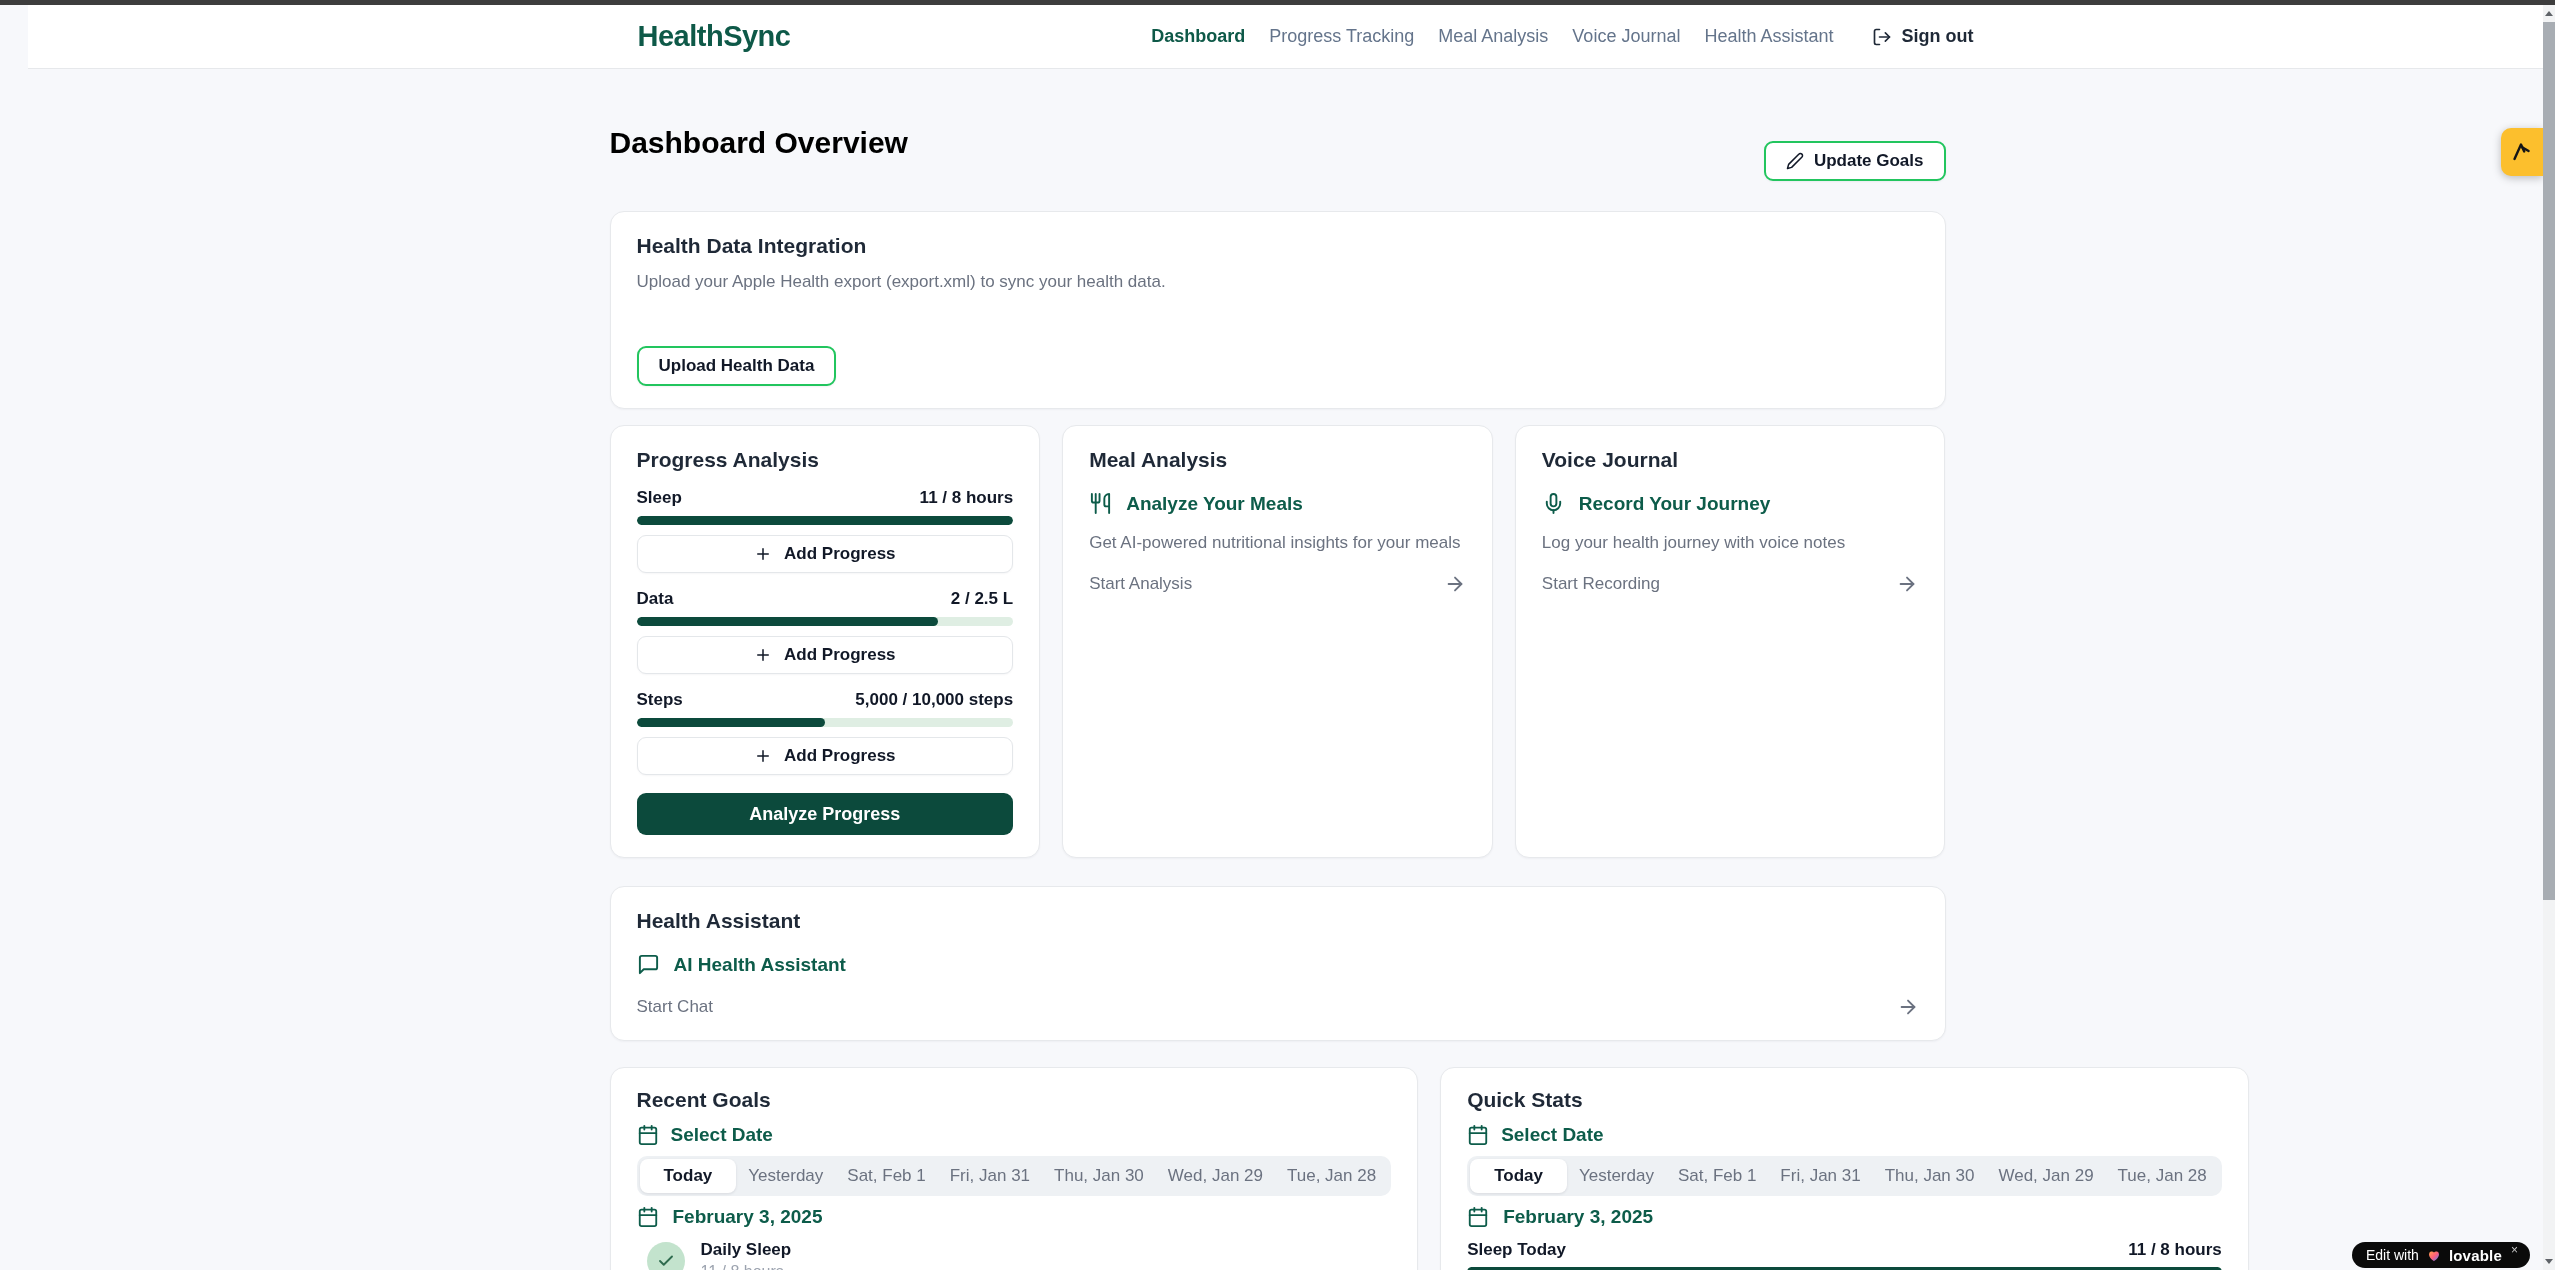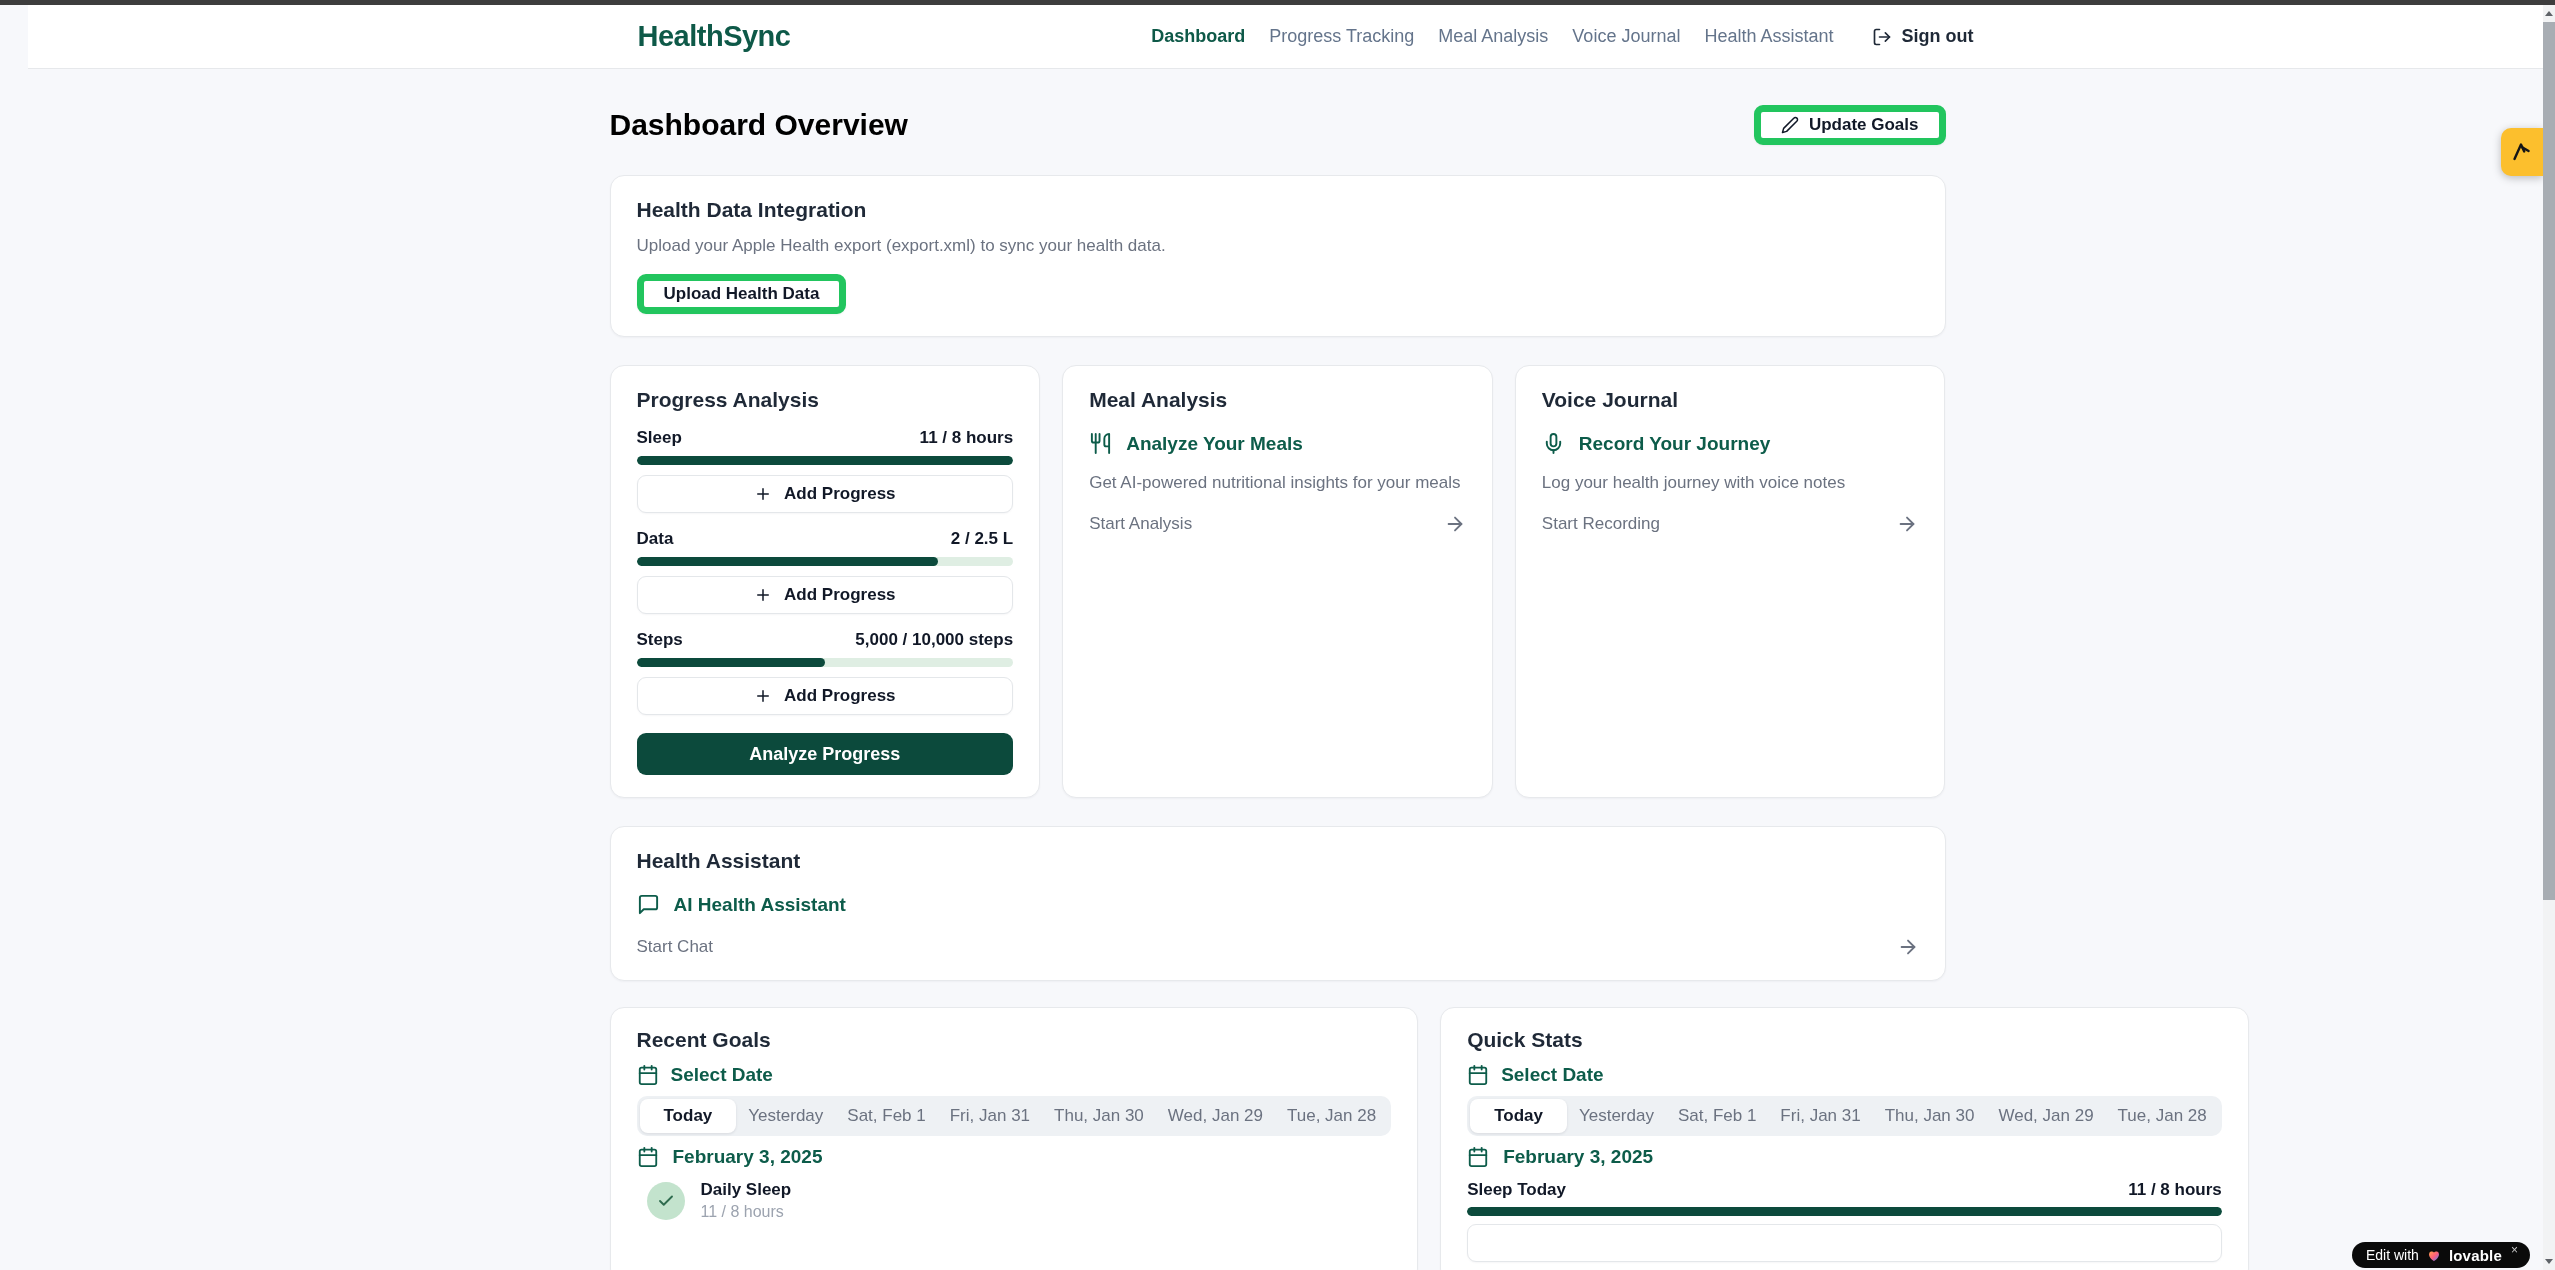--- a/index.html
+++ b/index.html
@@ -19,35 +19,35 @@
   .nav-link.active { color:#0e5948; font-weight:bold; }
   .signout { display:flex; align-items:center; gap:10px; margin-left:14px; font-size:18px; font-weight:bold; color:#1f2937; cursor:pointer; }
   .icon { display:inline-flex; flex:none; }
 
   
   .main { width:1336px; margin:0 auto; padding-top:36px; position:relative; z-index:1; }
   .header-row { display:flex; align-items:center; justify-content:space-between; }
   .page-title { font-size:30px; font-weight:bold; color:#000000; }
   .btn-outline {
     display:inline-flex; align-items:center; justify-content:center; gap:10px;
-    background:#fff; border:7px solid #22c55e; border-radius:9px; height:40px; padding:0 20px;
-    font-size:17px; font-weight:bold; color:#111827; box-shadow:0 1px 2px rgba(16,24,40,.05); cursor:pointer;
+    background:#fff; border:2px solid #22c55e; border-radius:9px; height:40px; padding:0 20px;
+    font-size:17px; font-weight:bold; color:#111827; box-shadow:0 1px 2px rgba(16,24,40,.05); cursor:pointer;margin-top:36px;
   }
   .card {
     background:#fff; border:1px solid #e7e9ec; border-radius:14px;
     box-shadow:0 1px 2px rgba(16,24,40,.04); padding:22px 26px;
   }
   .card-title { font-size:21px; font-weight:bold; color:#1f2937; }
   .muted { color:#6b7280; font-size:17px; }
 
   .hdi-card { margin-top:30px; }
   .hdi-card .card-title { margin-bottom:14px; }
   .hdi-card .muted { margin-bottom:18px; }
 
-  .row-3 { margin-top:28px; display:grid; grid-template-columns:repeat(3,1fr); gap:22px; }
+  .row-3 { margin-top:16px; display:grid; grid-template-columns:repeat(3,1fr); gap:22px; }
   .row-2 { margin-top:26px; display:grid; grid-template-columns:repeat(2,1fr); gap:22px; }
 
   
   .pa .card-title { margin-bottom:14px; }
   .metric { margin-top:16px; }
   .metric:first-of-type { margin-top:0; }
   .metric-head { display:flex; justify-content:space-between; align-items:baseline; font-size:17px; font-weight:bold; color:#111827; }
   .bar { margin-top:8px; height:9px; border-radius:5px; background:#dfeee3; overflow:hidden; }
   .bar-fill { height:100%; border-radius:5px; background:#0c4a3c; }
   .btn-add {

